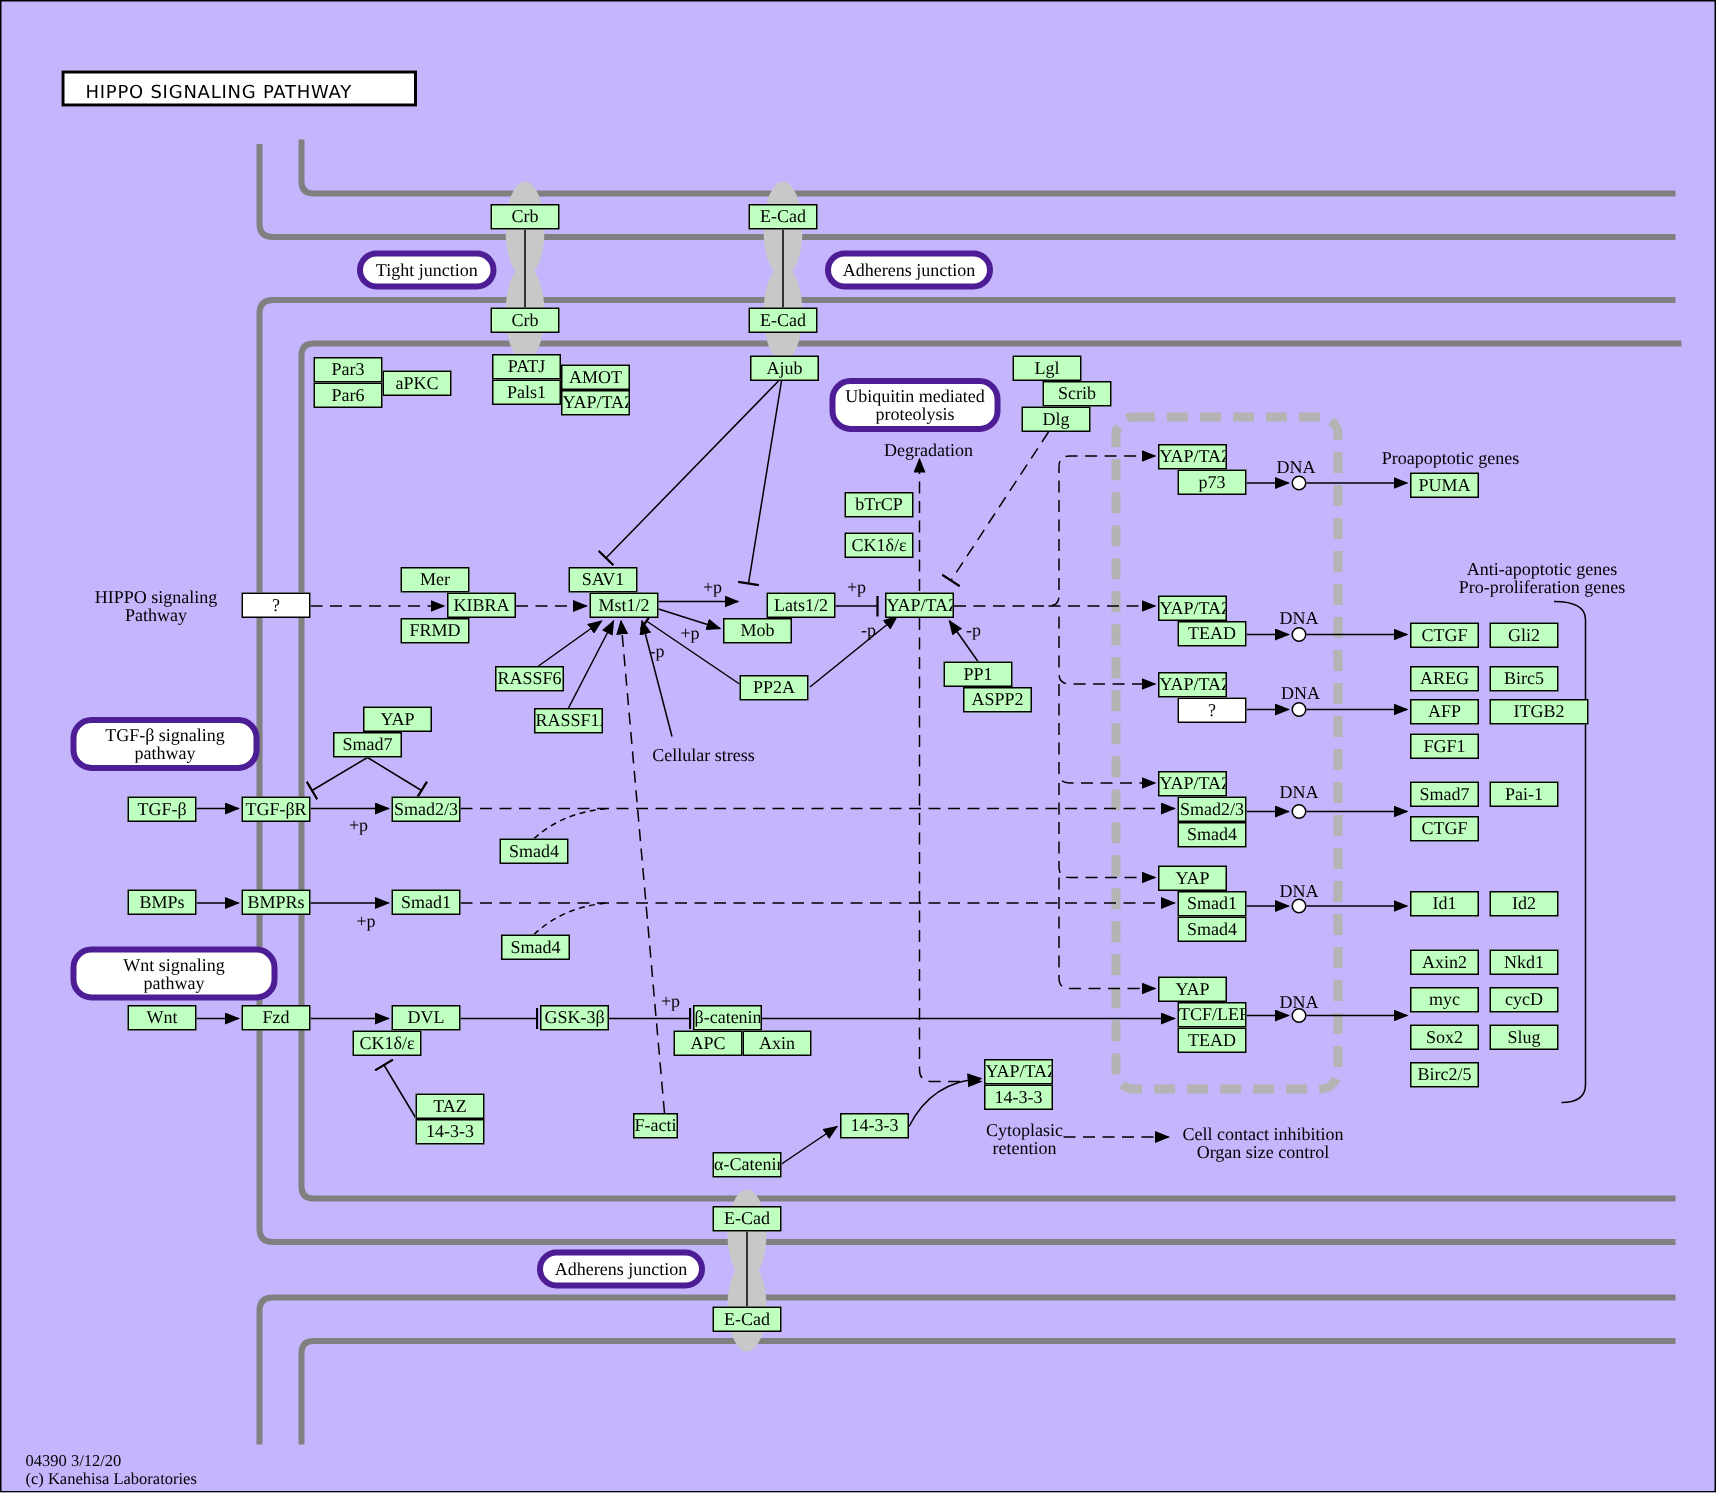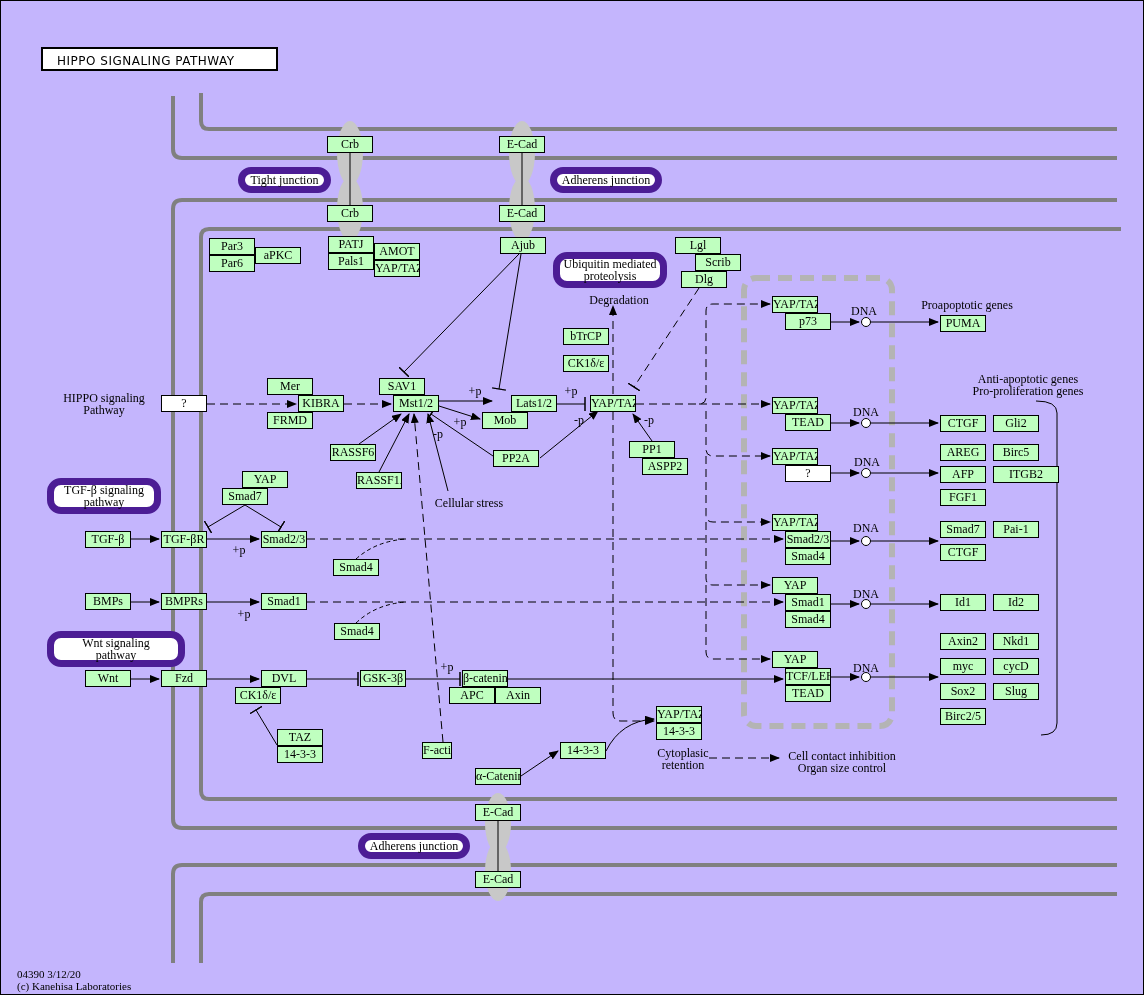--- a/index.html
+++ b/index.html
@@ -5,21 +5,21 @@
   html,body{margin:0;padding:0;background:#fff;}
   #canvas{position:relative;width:1144px;height:995px;background:#c4b5fd;overflow:hidden;
     border:1px solid #000;box-sizing:border-box;font-family:"Liberation Serif","DejaVu Serif",serif;}
   svg#lines{position:absolute;left:0;top:0;width:1144px;height:995px;}
   .title-box{position:absolute;left:40px;top:46px;width:237px;height:24px;border:2px solid #000;background:#fff;
     font-family:"DejaVu Sans",sans-serif;font-size:12px;letter-spacing:0.5px;line-height:24px;padding-left:14px;box-sizing:border-box;}
   .gene{position:absolute;height:17px;background:#bfffbf;border:1px solid #000;box-sizing:border-box;
     font-size:12px;line-height:15px;text-align:center;white-space:nowrap;overflow:hidden;}
   .gene.white{background:#fff;}
   .label{position:absolute;font-size:12px;line-height:12px;text-align:center;white-space:nowrap;}
-  .pill{position:absolute;border:7px solid #4c1d95;border-radius:14px;background:#fff;font-size:12px;
+  .pill{position:absolute;border:4px solid #4c1d95;border-radius:14px;background:#fff;font-size:12px;
     text-align:center;display:flex;align-items:center;justify-content:center;line-height:12px;box-sizing:border-box;}
   .footer{position:absolute;left:16px;top:967px;font-size:11px;line-height:12px;}
 </style>
 </head>
 <body>
 
 <div id="canvas">
   <svg id="lines" xmlns="http://www.w3.org/2000/svg">
     <defs>
       <marker id="arr" markerWidth="10" markerHeight="8" refX="9" refY="4" orient="auto" markerUnits="userSpaceOnUse">
@@ -123,21 +123,21 @@
         <circle cx="865" cy="676" r="4.5"></circle>
     </g>
   </svg>
 
   <div class="title-box">HIPPO SIGNALING PATHWAY</div>
   <div id="nodes">
       <div class="pill" style="left: 237px; top: 166px; width: 93px; height: 26px; white-space: pre;">Tight junction</div>
       <div class="pill" style="left: 549px; top: 166px; width: 112px; height: 26px; white-space: pre;">Adherens junction</div>
       <div class="pill" style="left: 552px; top: 251px; width: 114px; height: 36px; white-space: pre;">Ubiquitin mediated
 proteolysis</div>
-      <div class="pill" style="left: 46px; top: 477px; width: 114px; height: 36px; white-space: pre;">TGF-β signaling
+      <div class="pill" style="left: 46px; top: 477px; width: 126px; height: 36px; white-space: pre;">TGF-β signaling
 pathway</div>
       <div class="pill" style="left: 46px; top: 630px; width: 138px; height: 36px; white-space: pre;">Wnt signaling
 pathway</div>
       <div class="pill" style="left: 357px; top: 832px; width: 112px; height: 26px; white-space: pre;">Adherens junction</div>
       <div class="gene" style="left: 326px; top: 135px; width: 46px;">Crb</div>
       <div class="gene" style="left: 326px; top: 204px; width: 46px;">Crb</div>
       <div class="gene" style="left: 498px; top: 135px; width: 46px;">E-Cad</div>
       <div class="gene" style="left: 498px; top: 204px; width: 46px;">E-Cad</div>
       <div class="gene" style="left: 208px; top: 237px; width: 46px; text-align: center;">Par3</div>
       <div class="gene" style="left: 208px; top: 254px; width: 46px;">Par6</div>

